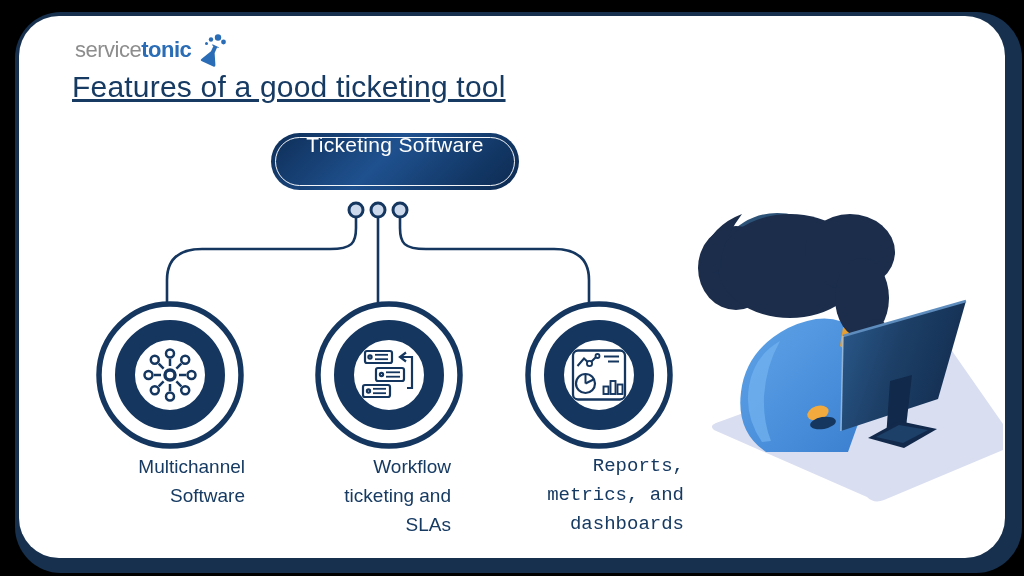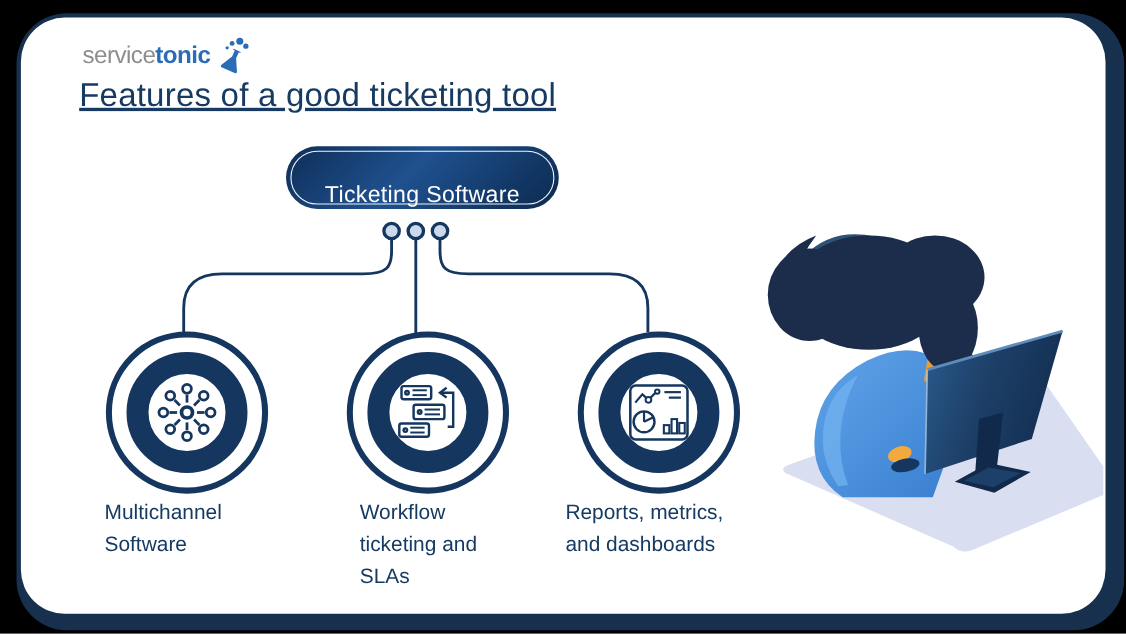--- a/index.html
+++ b/index.html
@@ -8,32 +8,32 @@
   .frame{position:absolute;left:15px;top:12px;width:1007px;height:561px;
          background:#16304e;border-radius:46px;}
   .card{position:absolute;left:19px;top:16px;width:986px;height:542px;
         background:#fff;border-radius:40px;}
   .logo{position:absolute;left:75px;top:33px;display:flex;align-items:center;gap:6px;}
   .logo-text{font-size:22px;letter-spacing:-0.5px;line-height:1;}
   .logo-service{color:#8d8d8d;font-weight:400;}
   .logo-tonic{color:#2a6db6;font-weight:700;}
   .page-title{position:absolute;left:72px;top:70px;font-size:30px;font-weight:500;
               color:#163a62;letter-spacing:0.2px;text-decoration:underline;}
-  .pill{position:absolute;left:260px;top:133px;width:248px;height:57px;border-radius:999px;
+  .pill{position:absolute;left:271px;top:133px;width:248px;height:57px;border-radius:999px;
         background:linear-gradient(135deg,#0e2e57 0%,#1f518f 45%,#123765 80%,#0d2a50 100%);
-        display:flex;align-items:flex-end;justify-content:center;}
+        display:flex;align-items:flex-start;justify-content:center;}
   .pill-inner{position:absolute;inset:4px;border:1.6px solid rgba(255,255,255,0.95);
               border-radius:999px;pointer-events:none;}
   .pill-label{color:#fff;font-size:21px;font-weight:400;letter-spacing:0.3px;position:relative;}
   svg.diagram{position:absolute;left:0;top:0;}
-  .feature-label{position:absolute;top:452px;text-align:left;color:#163a62;
+  .feature-label{position:absolute;top:452px;text-align:right;color:#163a62;
                  font-size:19px;line-height:29px;font-weight:400;}
   .fl-1{left:95px;width:150px;}
   .fl-2{left:327px;width:124px;}
-  .fl-3{left:514px;width:170px;}
+  .fl-3{left:514px;width:170px;font-family:Liberation Mono, monospace;}
 </style>
 </head>
 <body>
 
 <div class="frame"></div>
 <div class="card"></div>
 
 <div class="logo">
   <span class="logo-text"><span class="logo-service">service</span><span class="logo-tonic">tonic</span></span>
   <svg width="34" height="34" viewBox="0 0 34 34">

